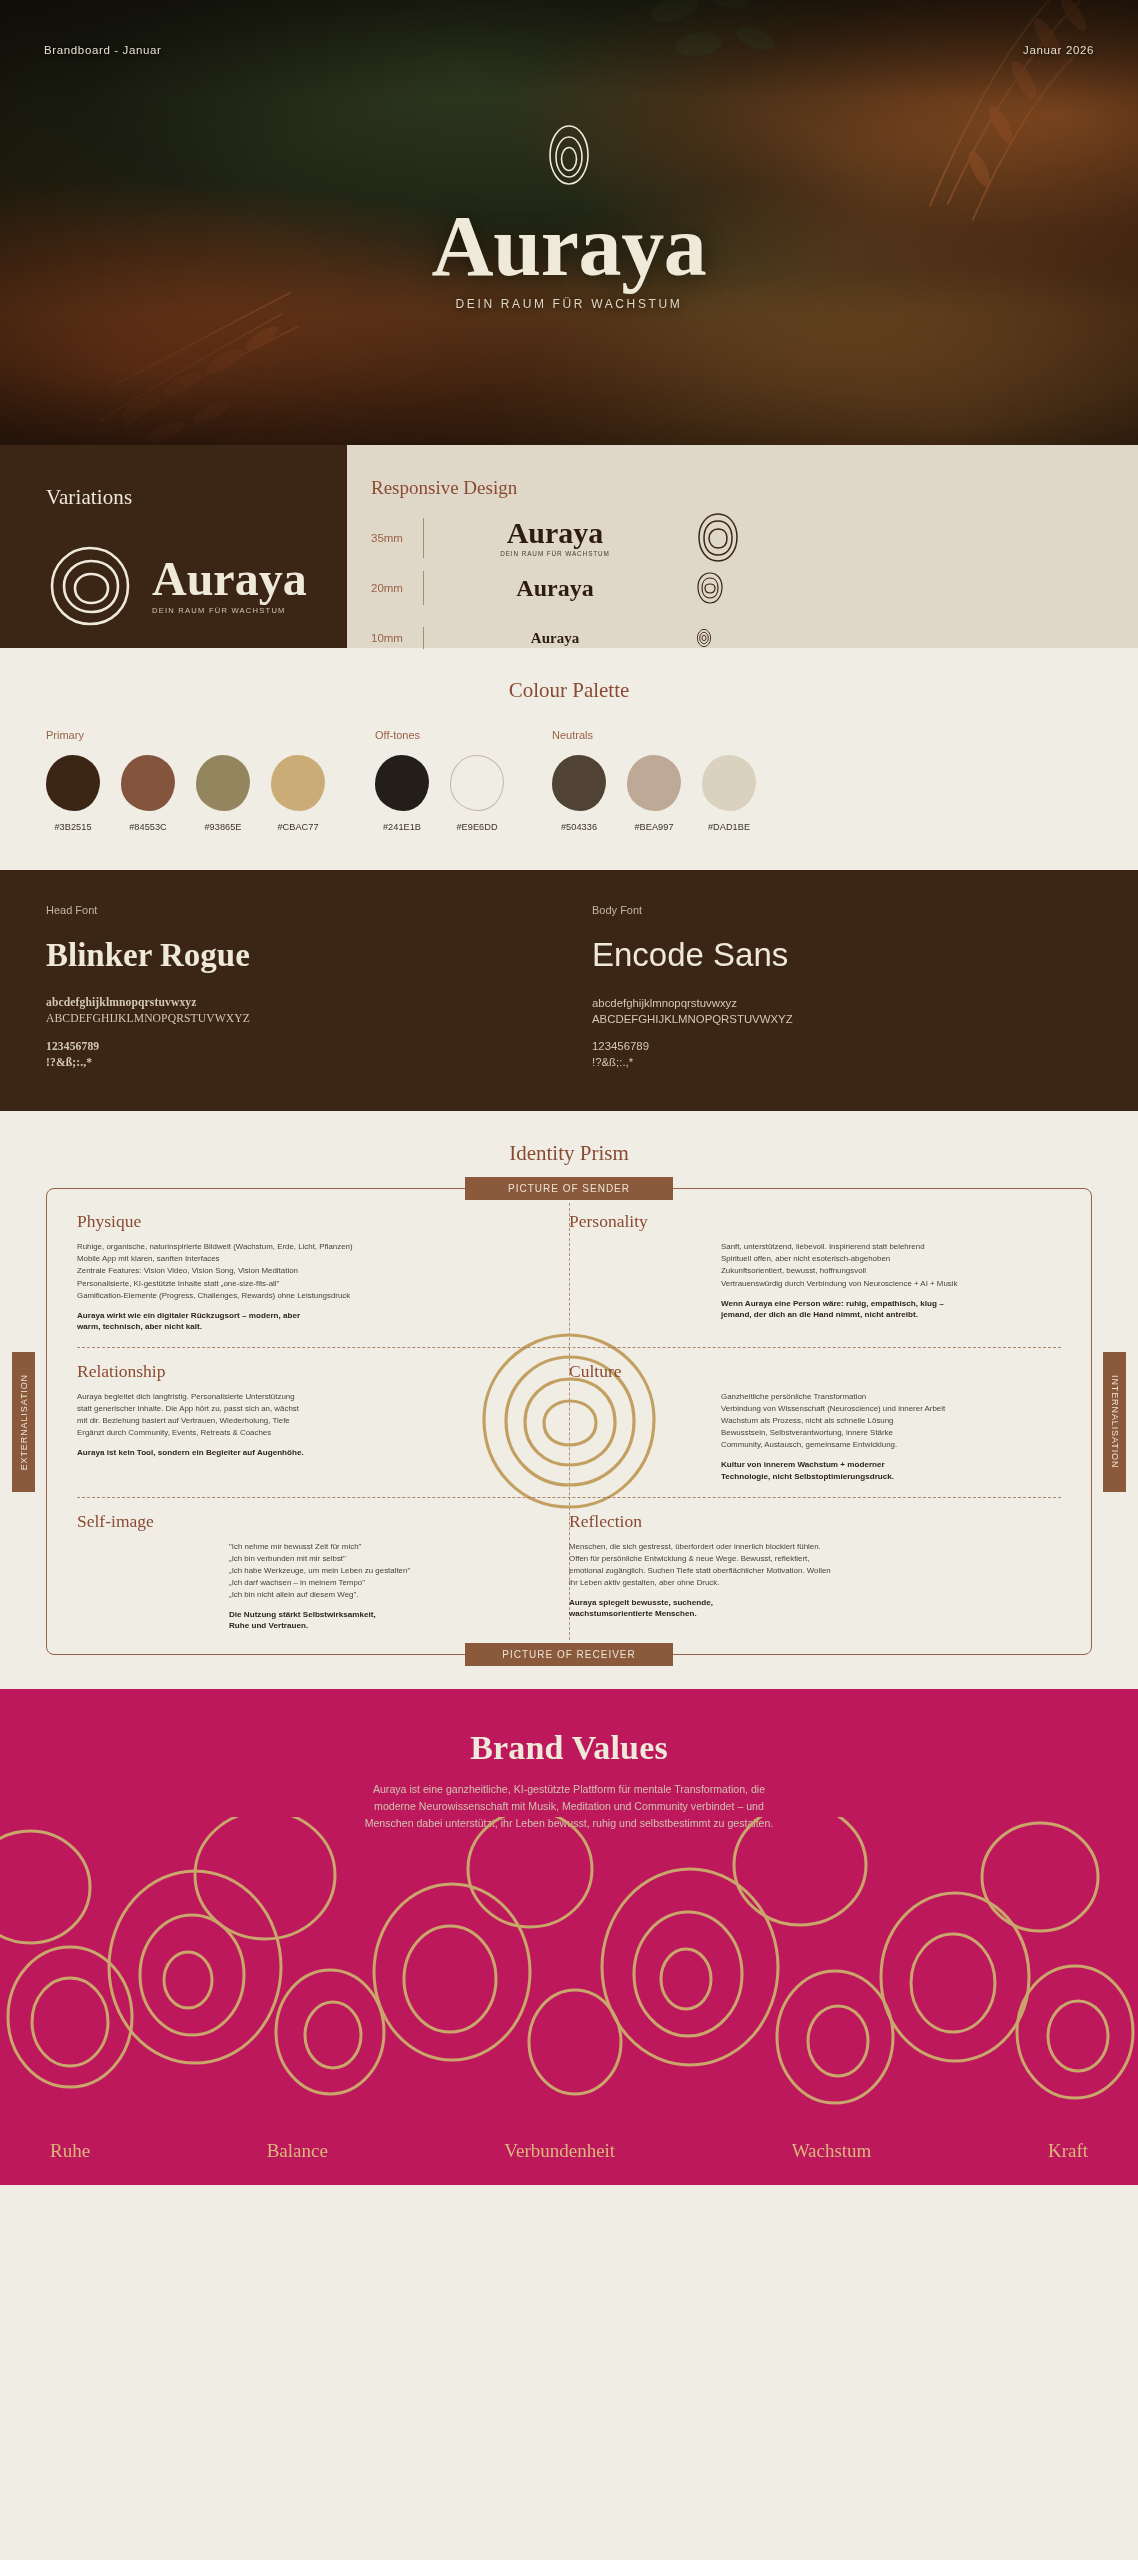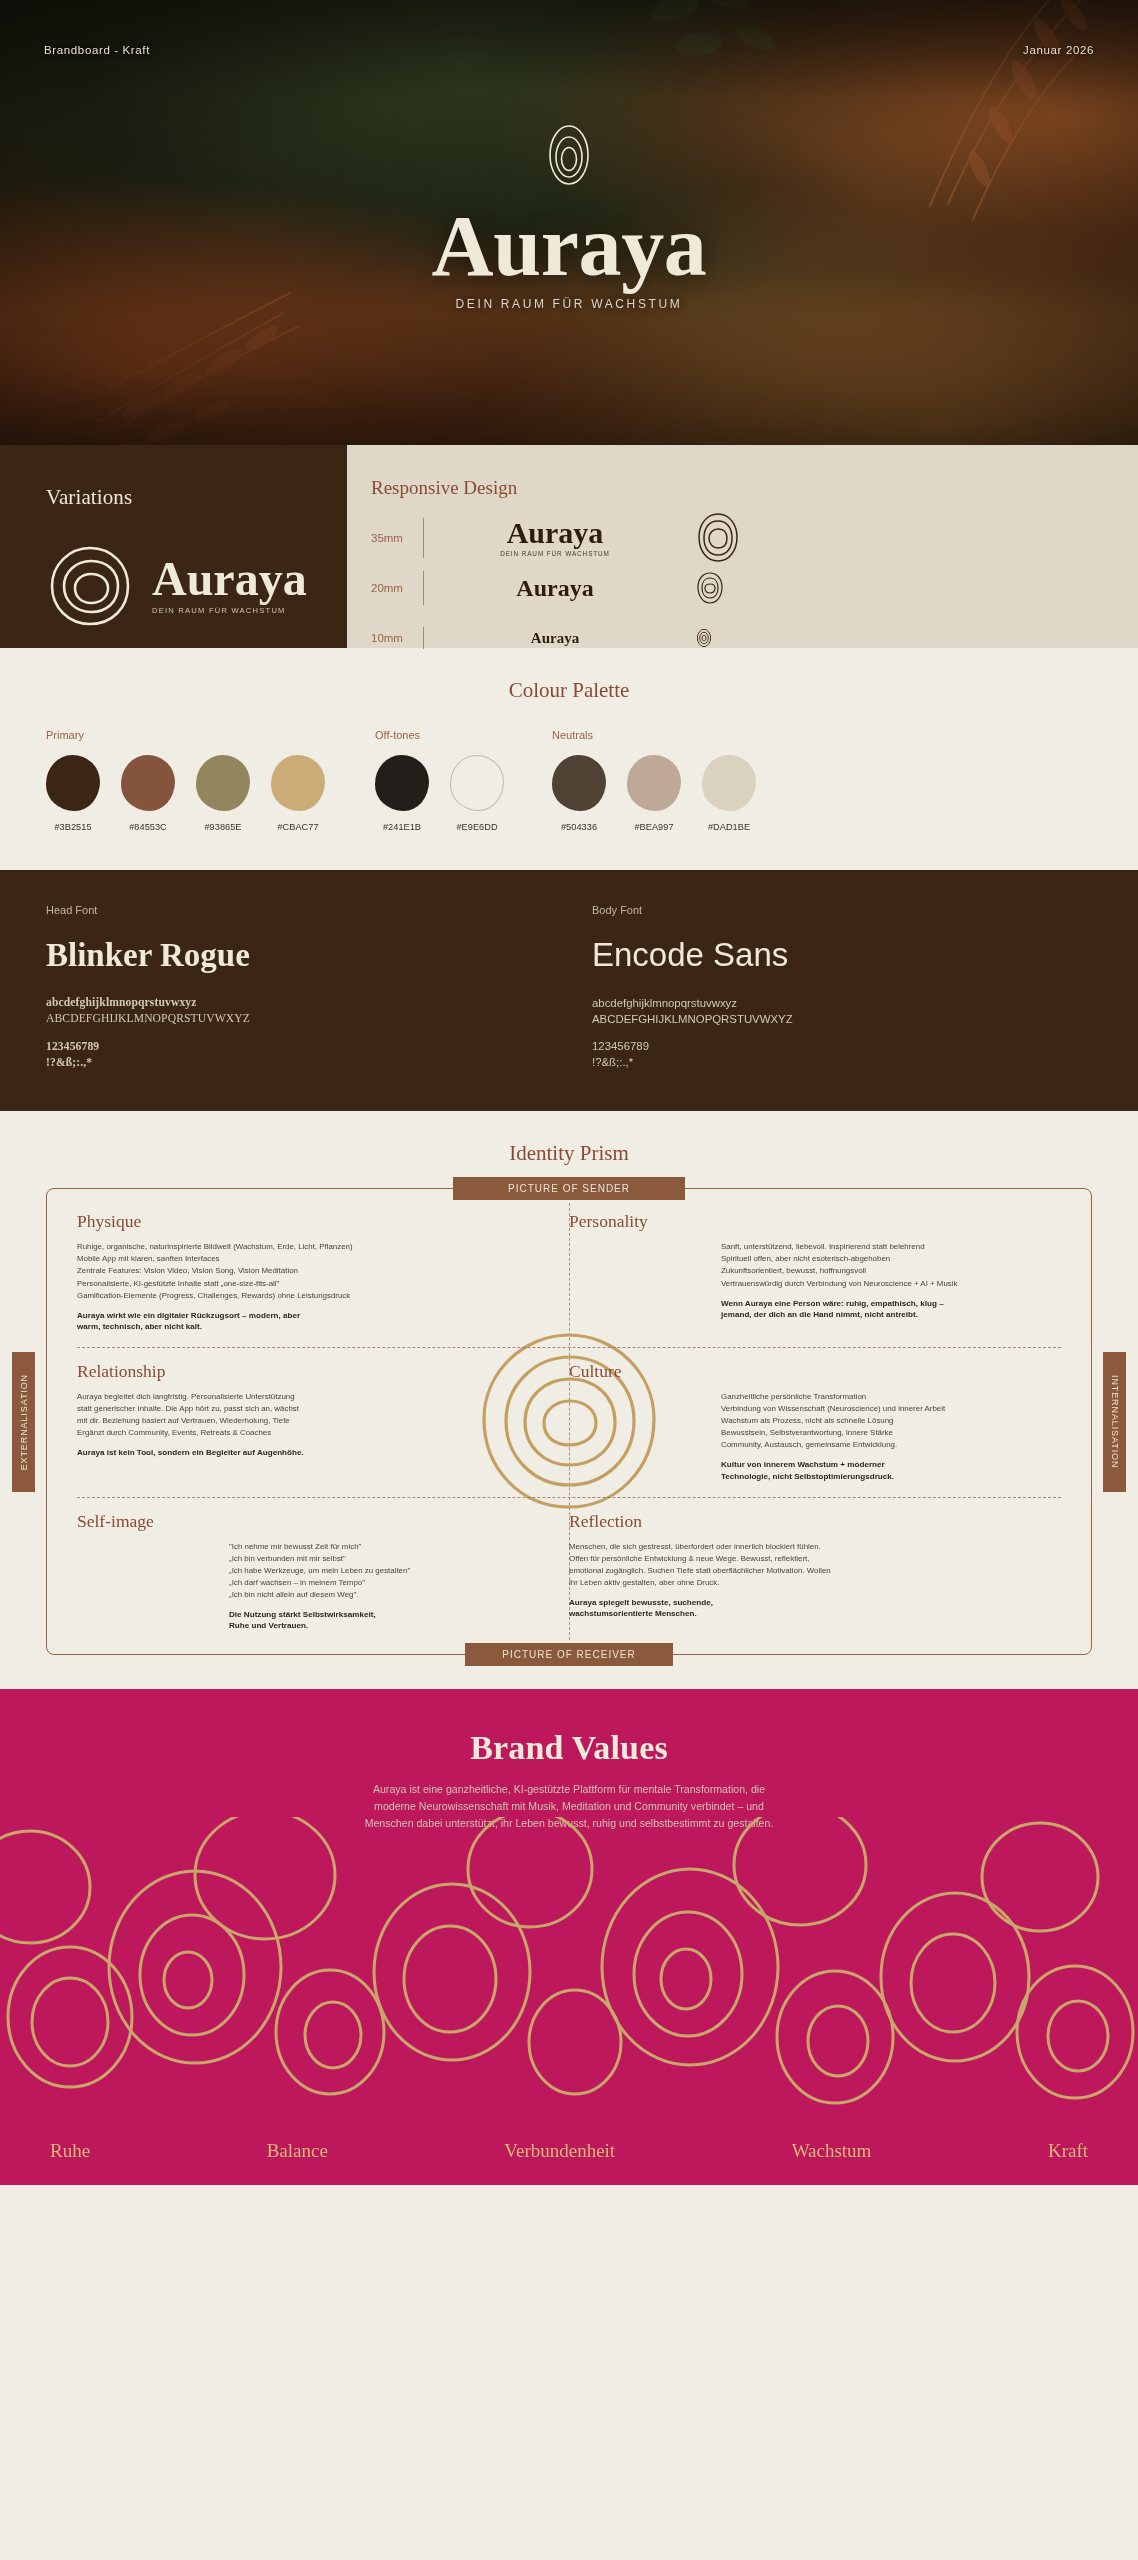--- a/index.html
+++ b/index.html
@@ -154,21 +154,21 @@
   .prism-box {
     border:1px solid #9A6248; border-radius:8px;
     padding:22px 30px 22px;
     position:relative; min-height:300px;
   }
   .tab {
     position:absolute; background:#8B5A3C; color:#EDE4D6;
     font-size:10px; letter-spacing:.10em; text-align:center;
     display:flex; align-items:center; justify-content:center;
   }
-  .tab-sender { top:-12px; left:50%; transform:translateX(-50%); width:232px; height:23px; }
+  .tab-sender { top:-12px; left:50%; transform:translateX(-50%); width:208px; height:23px; }
   .tab-receiver { bottom:-12px; left:50%; transform:translateX(-50%); width:208px; height:23px; }
   .tab-side {
     width:23px; top:50%; transform:translateY(-50%); height:140px;
   }
   .tab-left { left:-35px; }
   .tab-right { right:-35px; }
   .tab-side span {
     writing-mode:vertical-rl; font-size:9px; letter-spacing:.10em;
   }
   .tab-left span { transform:rotate(180deg); }
@@ -262,21 +262,21 @@
           <ellipse cx="80" cy="60" rx="42" ry="20" transform="rotate(-18 80 60)"></ellipse>
           <ellipse cx="170" cy="40" rx="38" ry="18" transform="rotate(12 170 40)"></ellipse>
           <ellipse cx="120" cy="120" rx="40" ry="19" transform="rotate(-8 120 120)"></ellipse>
           <ellipse cx="215" cy="110" rx="34" ry="16" transform="rotate(22 215 110)"></ellipse>
         </g>
       </svg>
       <div class="vig"></div>
     </div>
 
     <div class="hero-top">
-      <span>Brandboard - Kraft</span>
+      <span>Brandboard - Januar</span>
       <span>Januar 2026</span>
     </div>
 
     <div class="hero-center">
       <svg class="hero-mark" viewBox="0 0 62 84">
         <g fill="none" stroke="#EFE9DA" stroke-width="1.6">
           <ellipse cx="31" cy="42" rx="19" ry="29"></ellipse>
           <ellipse cx="31" cy="44" rx="13" ry="20"></ellipse>
           <ellipse cx="31" cy="46" rx="7.5" ry="11.5"></ellipse>
         </g>

